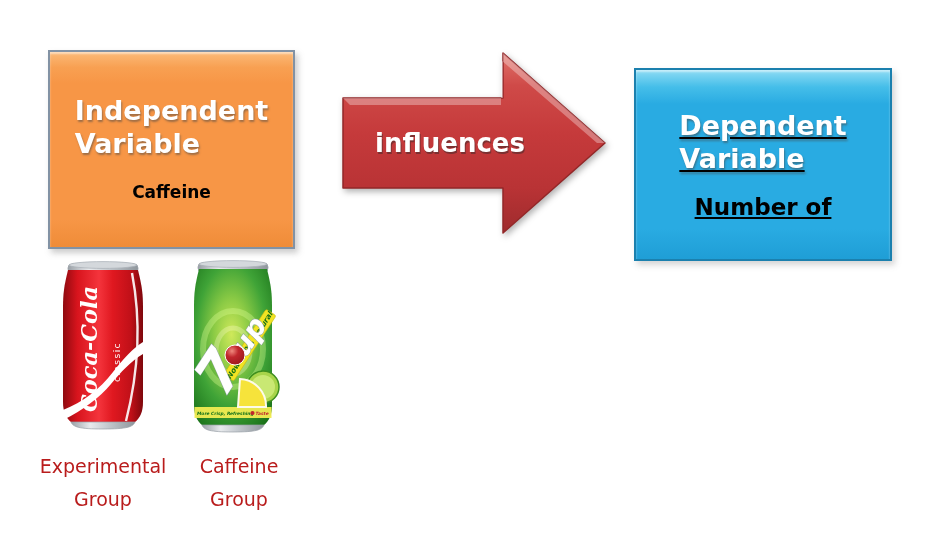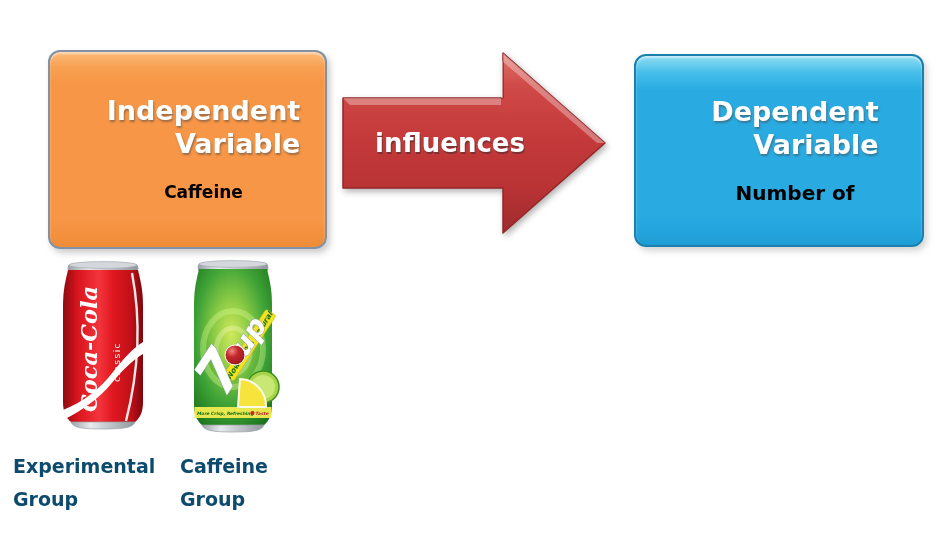--- a/index.html
+++ b/index.html
@@ -2,55 +2,56 @@
 <html><head>
 <meta charset="utf-8">
 <style>
   html,body{margin:0;padding:0;background:#ffffff;}
   .stage{
     position:relative;width:951px;height:547px;background:#ffffff;
     font-family:"DejaVu Sans", sans-serif;overflow:hidden;
   }
   .box{
     position:absolute;display:flex;flex-direction:column;align-items:center;
-    justify-content:center;text-align:right;border-radius:12px;padding-left:32px;
+    justify-content:center;text-align:left;border-radius:0;
   }
   .box-orange{
     left:48px;top:50px;width:243px;height:195px;
     background:linear-gradient(180deg,#FBBA78 0%,#F8A052 8%,#F79646 16%,#F79646 86%,#EF8C38 100%);
     border:2px solid #8292A4;
     box-shadow:inset 0 2px 2px rgba(255,255,255,.5), 3px 4px 6px rgba(110,110,110,.35);
   }
   .box-blue{
-    left:634px;top:54px;width:254px;height:189px;
+    left:634px;top:68px;width:254px;height:189px;
     background:linear-gradient(180deg,#8FDCF4 0%,#45BEE9 9%,#29ABE2 18%,#29ABE2 84%,#1F9ED6 100%);
     border:2px solid #1B80AE;
     box-shadow:inset 0 2px 2px rgba(255,255,255,.5), 3px 4px 6px rgba(120,120,120,.3);
+    text-decoration:underline;
   }
   .box-title{
     color:#ffffff;font-weight:bold;font-size:27px;line-height:33px;
     text-shadow:1px 2px 2px rgba(70,70,70,.5);
   }
   .box-sub{color:#000000;font-weight:bold;font-size:17px;line-height:28px;margin-top:18px;}
-  .box-sub2{color:#000000;font-weight:bold;font-size:20px;line-height:28px;margin-top:18px;}
+  .box-sub2{color:#000000;font-weight:bold;font-size:23px;line-height:28px;margin-top:18px;}
 
   .arrow{
     position:absolute;left:338px;top:50px;width:275px;height:190px;
     filter:drop-shadow(2px 3px 3px rgba(0,0,0,.3));
   }
   .arrow-label{font-family:"DejaVu Sans",sans-serif;font-weight:bold;font-size:26px;fill:#ffffff;}
   .arrow-label-shadow{font-family:"DejaVu Sans",sans-serif;font-weight:bold;font-size:26px;fill:rgba(40,40,40,.45);}
 
   .can{position:absolute;}
   .can-coke{left:55px;top:260px;width:96px;height:170px;}
   .can-sevenup{left:186px;top:259px;width:94px;height:174px;}
 
   .group-label{
-    position:absolute;top:450px;color:#0c4a6e;
-    font-weight:bold;font-size:19px;line-height:33px;
+    position:absolute;top:450px;text-align:center;color:#b91c1c;
+    font-weight:normal;font-size:19px;line-height:33px;
   }
   .group-label-exp{left:13px;width:180px;}
   .group-label-ctrl{left:180px;width:118px;}
 </style>
 </head>
 <body>
 
 <div class="stage">
 
   <div class="box box-orange">

